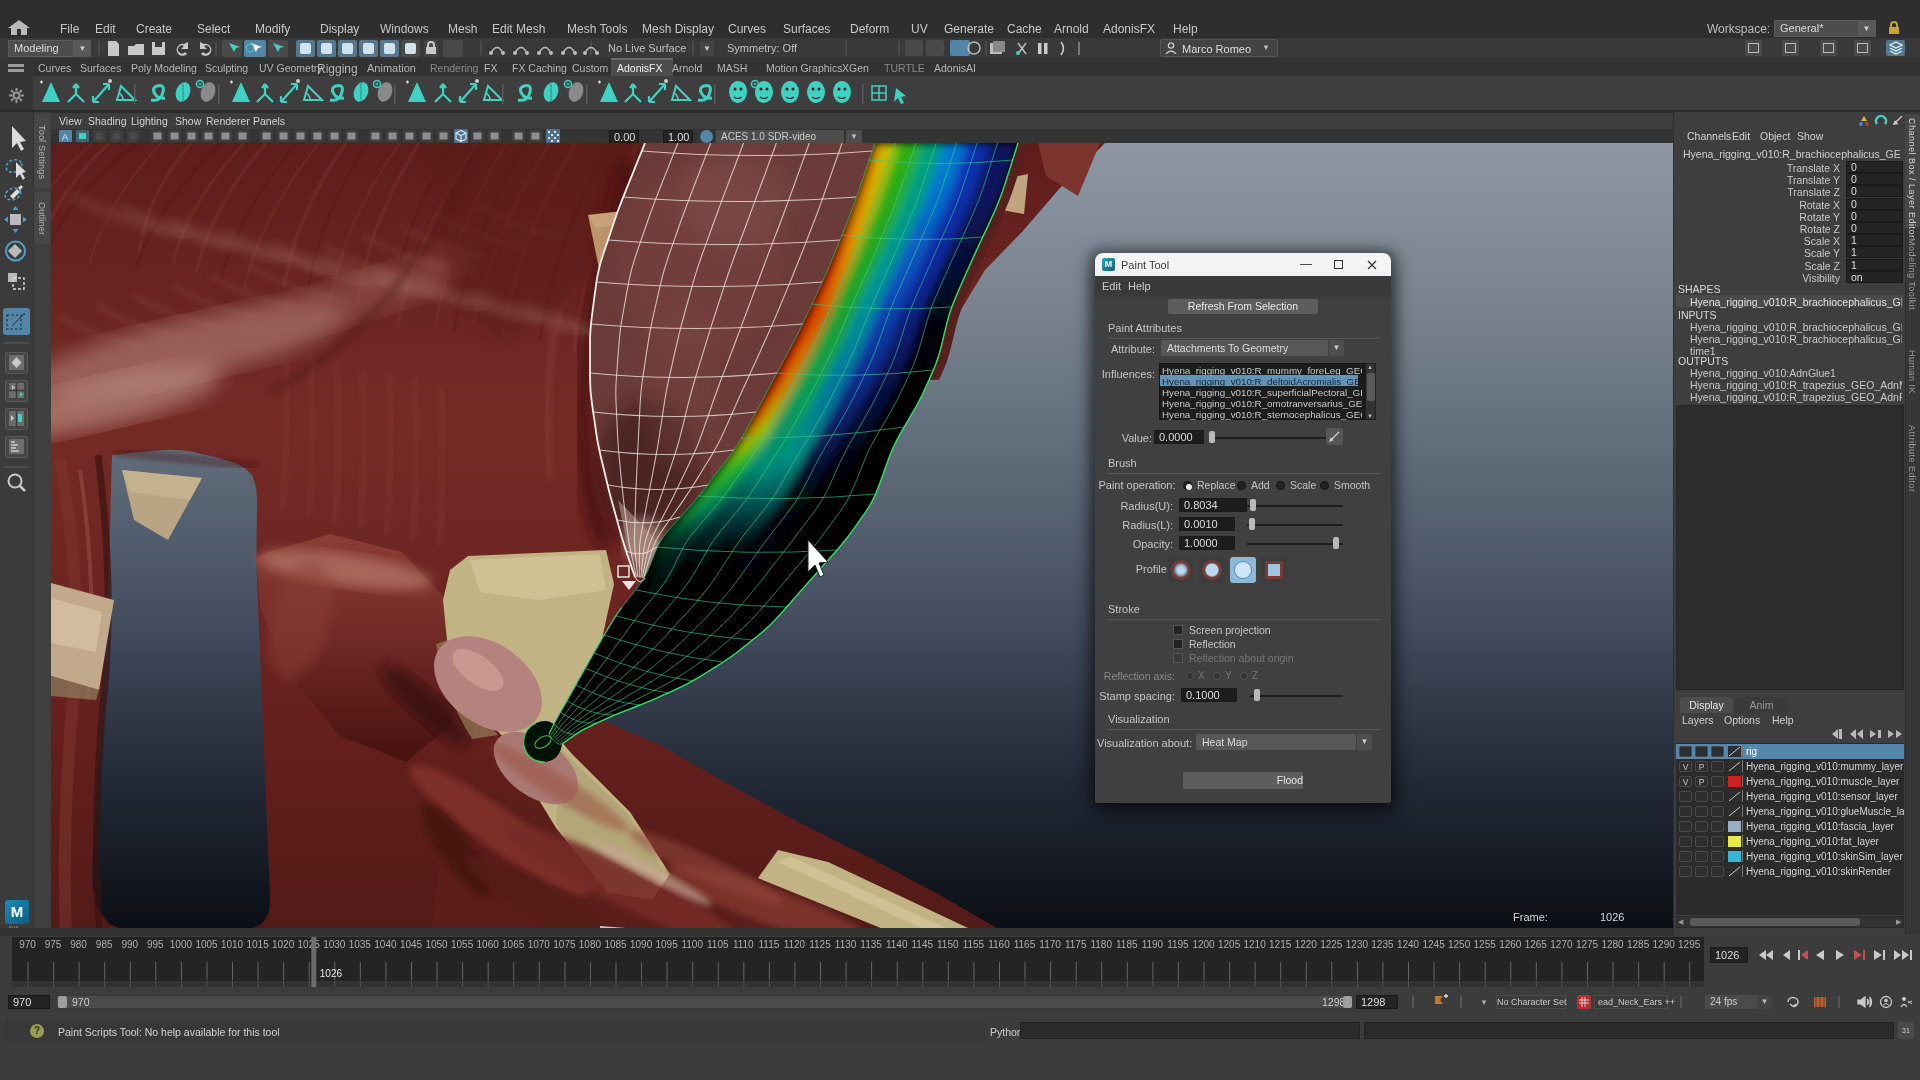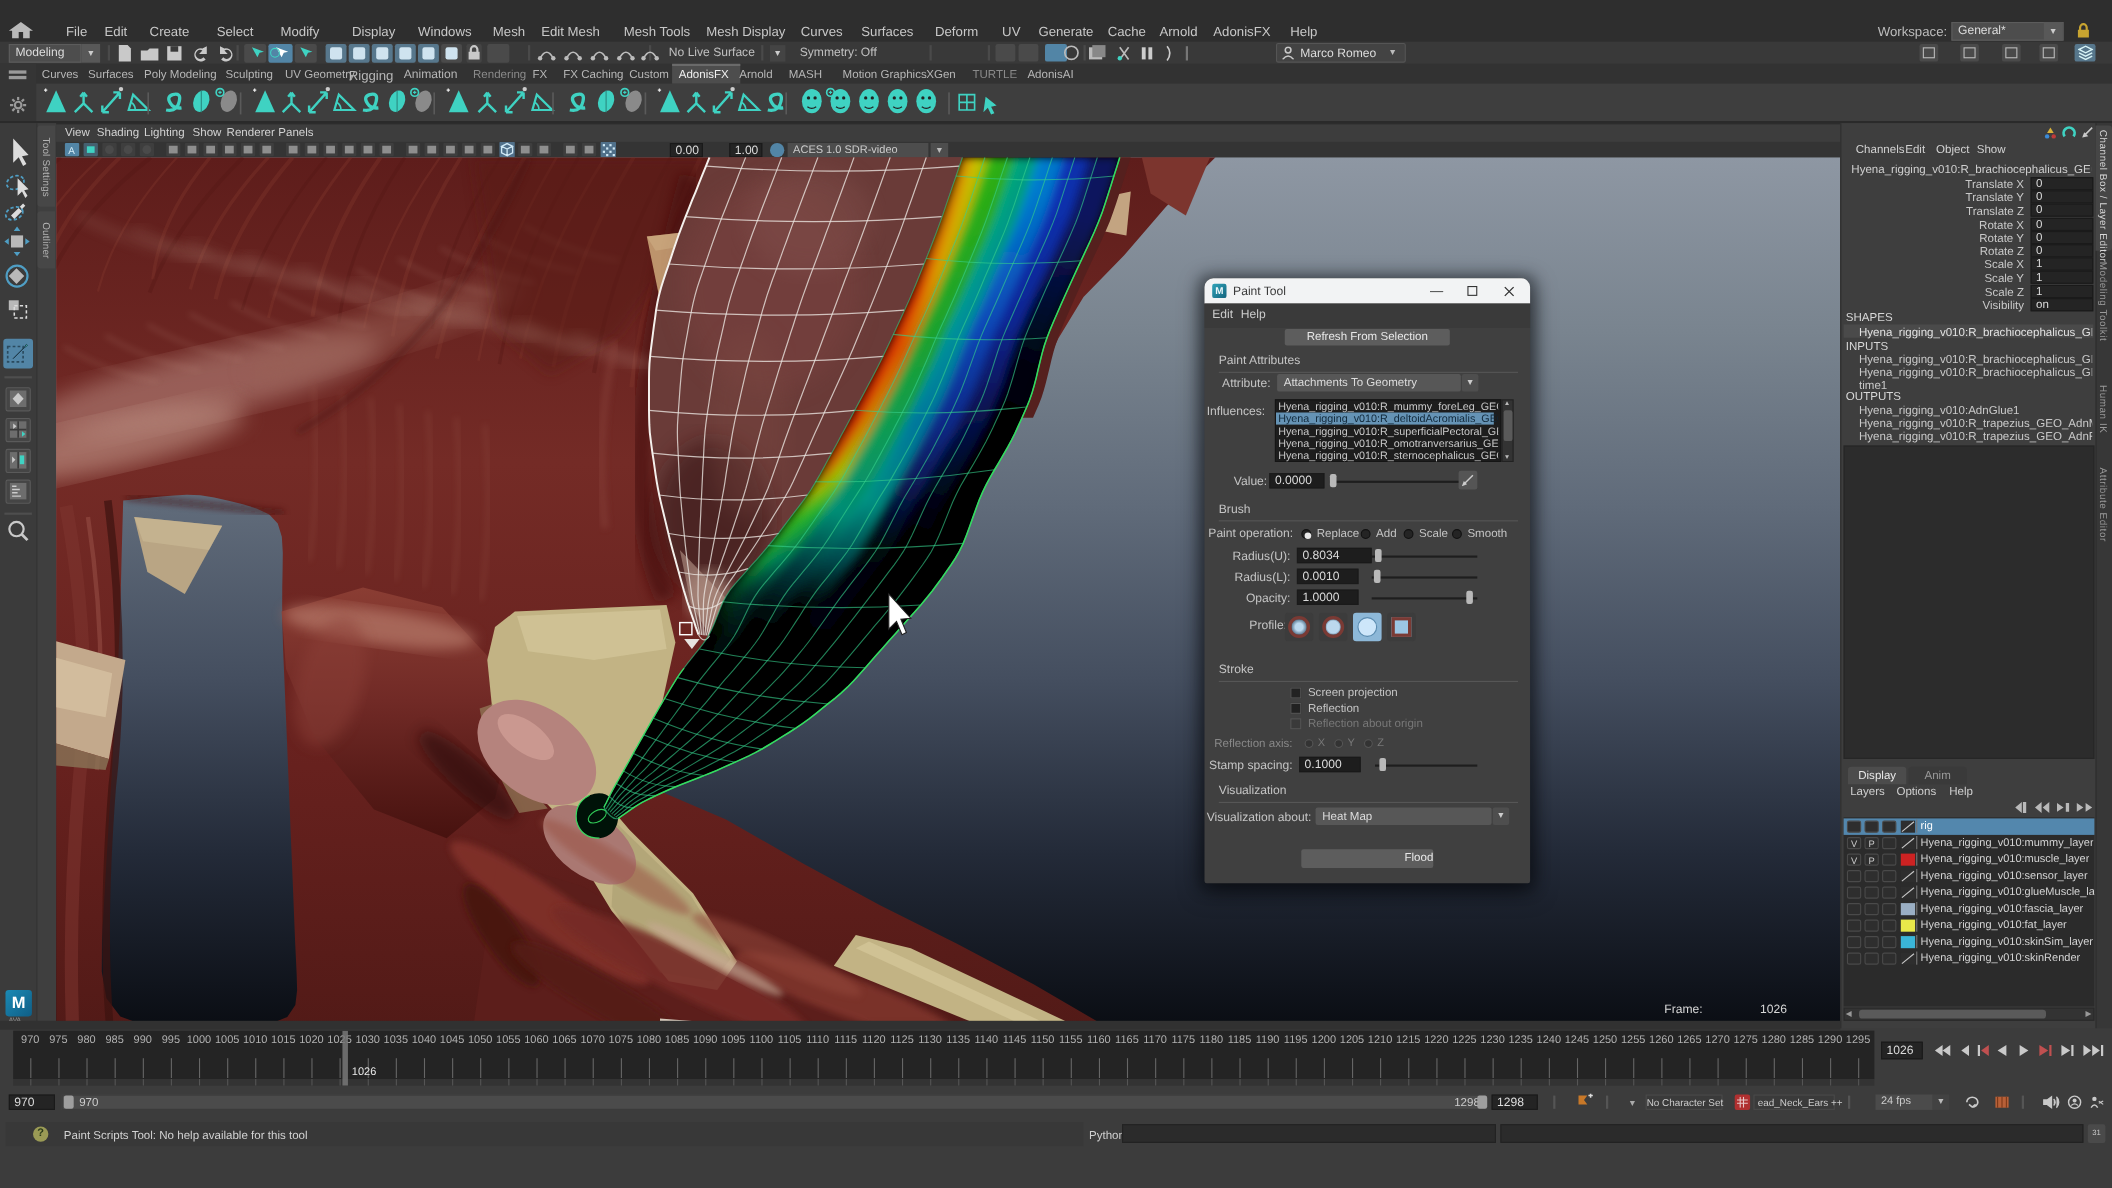--- a/index.html
+++ b/index.html
@@ -692,21 +692,21 @@
   </svg>
 <div class="a" style="left:1095px;top:276px;width:296px;height:22px;background:#3a3a3a"></div>
 <div class="tx" style="left:1102px;top:280px;font-size:11px;color:#ccc">Edit</div>
 <div class="tx" style="left:1128px;top:280px;font-size:11px;color:#ccc">Help</div>
 <div class="a" style="left:1168px;top:299px;width:150px;height:15px;background:#5d5d5d;border-radius:2px;color:#e8e8e8;font-size:10.5px;text-align:center;line-height:15px">Refresh From Selection</div>
 <div class="tx" style="left:1108px;top:322px;font-size:11px;color:#c4c4c4">Paint Attributes</div>
 <div class="a" style="left:1108px;top:338px;width:272px;height:1px;background:#565656"></div>
 <div class="tx" style="left:1103px;top:343px;font-size:11px;color:#c4c4c4;width:52px;text-align:right">Attribute:</div>
 <div class="a" style="left:1161px;top:340px;width:167px;height:16px;background:#575757;border-radius:2px;color:#dcdcdc;font-size:10.5px;line-height:16px;padding-left:6px">Attachments To Geometry</div>
 <div class="a" style="left:1329px;top:340px;width:15px;height:16px;background:#4e4e4e;border-radius:2px;color:#ccc;font-size:8px;text-align:center;line-height:16px">▼</div>
-<div class="tx" style="left:1097px;top:368px;font-size:11px;color:#c4c4c4;width:58px;">Influences:</div>
+<div class="tx" style="left:1097px;top:368px;font-size:11px;color:#c4c4c4;width:58px;text-align:right">Influences:</div>
 <div class="a" style="left:1159px;top:363px;width:206px;height:57px;background:#1d1d1d;border:1px solid #151515"></div>
 <div class="tx" style="left:1162px;top:364.5px;font-size:9.8px;color:#c9c9c9;max-width:200px;overflow:hidden">Hyena_rigging_v010:R_mummy_foreLeg_GEO</div>
 <div class="a" style="left:1160px;top:375.2px;width:198px;height:11px;background:#6593b5"></div>
 <div class="tx" style="left:1162px;top:375.7px;font-size:9.8px;color:#10283a;max-width:200px;overflow:hidden">Hyena_rigging_v010:R_deltoidAcromialis_GEO</div>
 <div class="tx" style="left:1162px;top:386.9px;font-size:9.8px;color:#c9c9c9;max-width:200px;overflow:hidden">Hyena_rigging_v010:R_superficialPectoral_GEO</div>
 <div class="tx" style="left:1162px;top:398.1px;font-size:9.8px;color:#c9c9c9;max-width:200px;overflow:hidden">Hyena_rigging_v010:R_omotranversarius_GEO</div>
 <div class="tx" style="left:1162px;top:409.3px;font-size:9.8px;color:#c9c9c9;max-width:200px;overflow:hidden">Hyena_rigging_v010:R_sternocephalicus_GEO</div>
 <div class="a" style="left:1365px;top:363px;width:11px;height:57px;background:#333;border:1px solid #222"></div>
 <div class="a" style="left:1366.5px;top:373px;width:8px;height:28px;background:#5a5a5a;border-radius:2px"></div>
 <div class="a" style="left:1367px;top:364px;color:#bbb;font-size:6px">▲</div>

